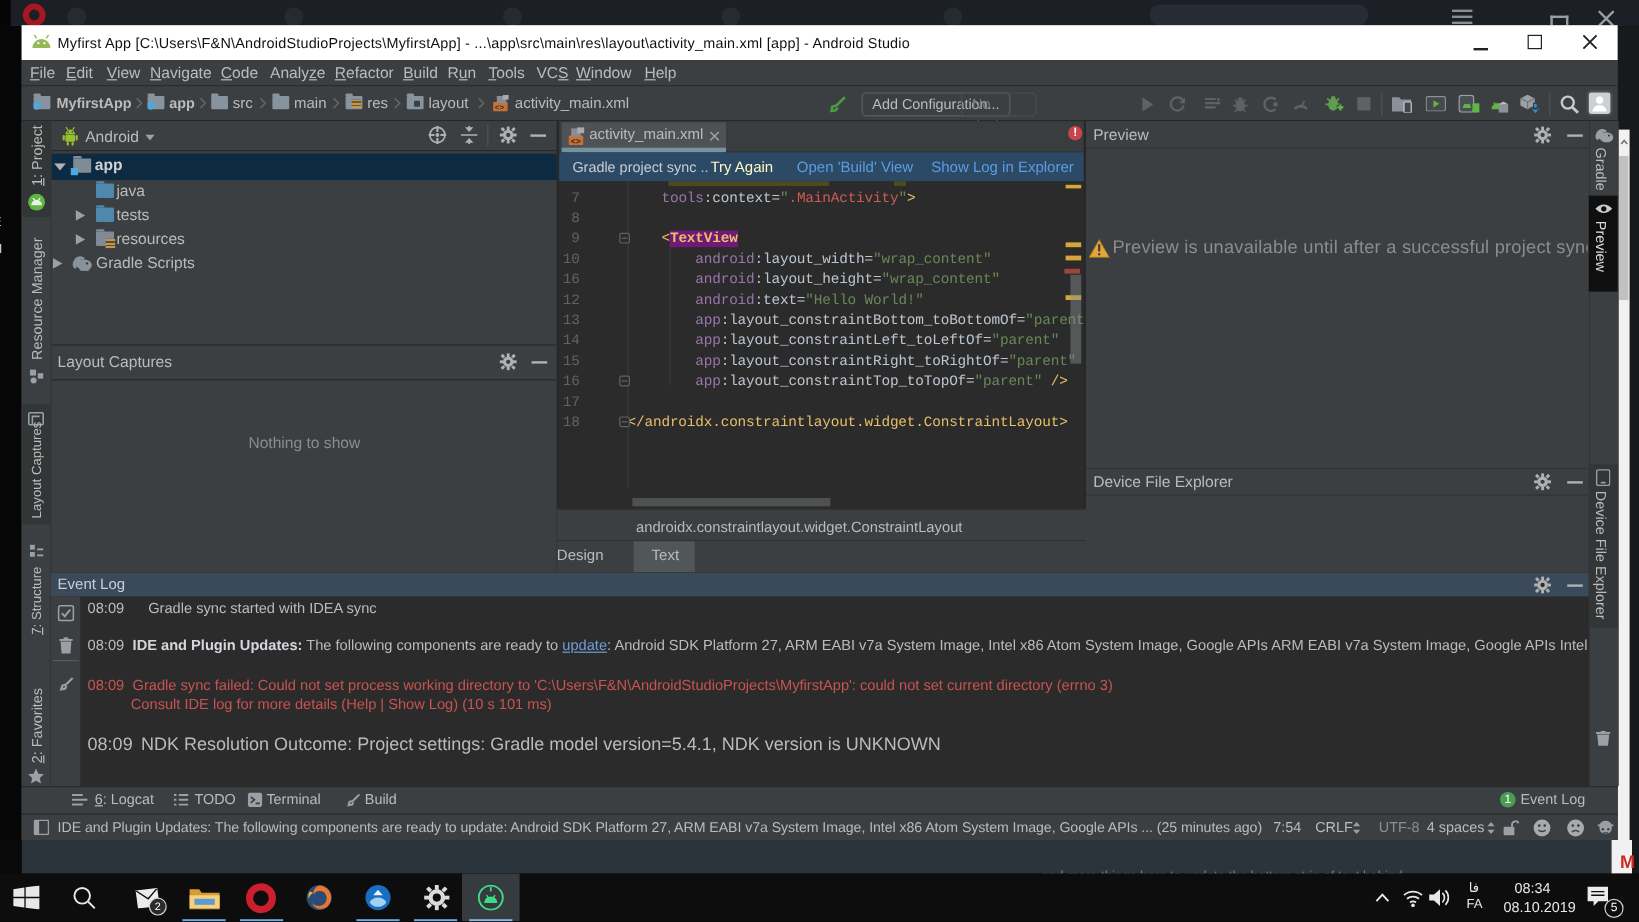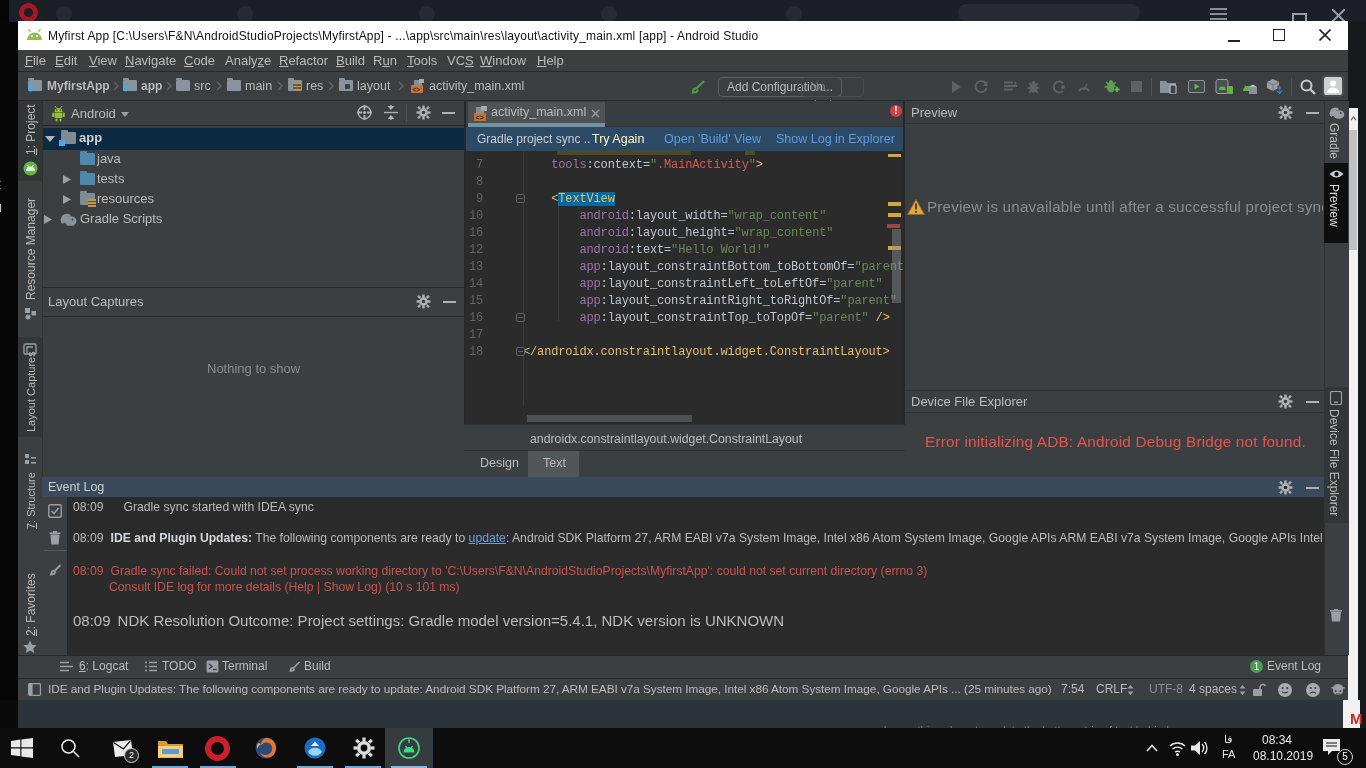--- a/index.html
+++ b/index.html
@@ -485,21 +485,21 @@
   </style>
   <div style="position:absolute;left:91px;top:0;width:134px;height:4px;background:#4e4a20;"></div>
   <div style="position:absolute;left:279px;top:0;width:10px;height:4px;background:#4e4a20;"></div>
 
   <div style="position:absolute;left:57px;top:0;width:1px;height:255px;background:#3a3a3a;"></div>
   <div style="position:absolute;left:92px;top:55px;width:1px;height:115px;background:#3a3a3a;"></div>
   <div class="ln" style="top:7px;">7</div>
         <div class="cl" style="top:7px;"><span>    </span><span class="pur">tools</span><span class="wht">:context=</span><span class="grn">"</span><span class="red">.MainActivity</span><span class="grn">"</span><span class="yel">&gt;</span></div>
   <div class="ln" style="top:24px;">8</div>
   <div class="ln" style="top:41px;">9</div>
-        <div class="cl" style="top:41px;"><span>    </span><span class="yel">&lt;</span><span class="yel" style="background:#0369a1;">TextView</span></div>
+        <div class="cl" style="top:41px;"><span>    </span><span class="yel">&lt;</span><span class="yel" style="background:#701a75;font-weight:bold;">TextView</span></div>
   <div class="ln" style="top:58px;">10</div>
         <div class="cl" style="top:58px;"><span>        </span><span class="pur">android</span><span class="wht">:layout_width=</span><span class="grn">"wrap_content"</span></div>
   <div class="ln" style="top:75px;">16</div>
         <div class="cl" style="top:75px;"><span>        </span><span class="pur">android</span><span class="wht">:layout_height=</span><span class="grn">"wrap_content"</span></div>
   <div class="ln" style="top:92px;">12</div>
         <div class="cl" style="top:92px;"><span>        </span><span class="pur">android</span><span class="wht">:text=</span><span class="grn">"Hello World!"</span></div>
   <div class="ln" style="top:109px;">13</div>
         <div class="cl" style="top:109px;"><span>        </span><span class="pur">app</span><span class="wht">:layout_constraintBottom_toBottomOf=</span><span class="grn">"parent"</span></div>
   <div class="ln" style="top:126px;">14</div>
         <div class="cl" style="top:126px;"><span>        </span><span class="pur">app</span><span class="wht">:layout_constraintLeft_toLeftOf=</span><span class="grn">"parent"</span></div>
@@ -530,21 +530,21 @@
  <div style="position:absolute;left:428px;top:128px;width:9px;height:74px;background:rgba(140,142,144,0.45);"></div>
 
  <div style="position:absolute;left:426px;top:4px;width:12px;height:12px;border-radius:50%;background:#c7444a;color:#fff;font-size:10px;font-weight:bold;text-align:center;line-height:12px;">!</div>
 
  <div style="position:absolute;left:63px;top:314px;width:165px;height:7px;background:#4e5052;"></div>
 
  <div style="position:absolute;left:0;top:323px;width:441px;height:26px;background:#3c3f41;border-top:1px solid #323232;box-sizing:border-box;"></div>
  <div class="txt" style="position:absolute;left:66px;top:331px;color:#bbb;font-size:12.3px;">androidx.constraintlayout.widget.ConstraintLayout</div>
 
  <div style="position:absolute;left:0;top:349px;width:441px;height:27px;background:#3c3f41;border-top:1px solid #2f3133;box-sizing:border-box;"></div>
- <div class="txt" style="position:absolute;left:16px;top:355px;color:#bbb;font-size:12.5px;">Design</div>
+ <div class="txt" style="position:absolute;left:0;top:355px;color:#bbb;font-size:12.5px;">Design</div>
  <div style="position:absolute;left:64px;top:350px;width:51px;height:26px;background:#515658;"></div>
  <div class="txt" style="position:absolute;left:79px;top:355px;color:#bbb;font-size:12.5px;">Text</div>
 </div>
 
 <div id="rightcol" class="r" style="left:905px;top:101px;width:419px;height:376px;background:#3c3f41;">
  <div style="position:absolute;left:0;top:0;width:419px;height:23px;border-bottom:1px solid #323232;box-sizing:border-box;"></div>
  <div class="txt" style="position:absolute;left:6px;top:4px;color:#bbb;font-size:13px;">Preview</div>
  <div style="position:absolute;left:373px;top:4px;width:15px;height:15px;">
         <svg width="15" height="15">
           <g fill="#afb1b3">
@@ -584,21 +584,20 @@
             <rect x="11.5" y="6.3" width="3" height="2.4"></rect>
             <rect x="1.6" y="1.6" width="3" height="2.4" transform="rotate(45 3.1 2.8)"></rect>
             <rect x="10.4" y="1.6" width="3" height="2.4" transform="rotate(-45 11.9 2.8)"></rect>
             <rect x="1.6" y="11" width="3" height="2.4" transform="rotate(-45 3.1 12.2)"></rect>
             <rect x="10.4" y="11" width="3" height="2.4" transform="rotate(45 11.9 12.2)"></rect>
           </g>
           <circle cx="7.5" cy="7.5" r="1.8" fill="#3c3f41"></circle>
         </svg>
       </div>
  <div style="position:absolute;left:401px;top:300px;width:13px;height:1.8px;background:#afb1b3;"></div>
- <div class="txt" style="position:absolute;left:20px;top:332px;color:#e5534e;font-size:15.3px;letter-spacing:0.2px;">Error initializing ADB: Android Debug Bridge not found.</div>
 </div>
 
 <div id="lstripe" class="r" style="left:18px;top:101px;width:24px;height:554px;">
  <div style="position:absolute;left:0;top:0;width:24px;height:80px;background:#333637;"></div>
  <div class="txt" style="position:absolute;left:6px;top:54px;transform:rotate(-90deg);transform-origin:0 0;color:#bbb;font-size:12px;"><u>1</u>: Project</div>
  <div style="position:absolute;left:5px;top:60px;width:15px;height:15px;">
         <svg width="15" height="15">
           <circle cx="7.5" cy="7.5" r="7" fill="#62b543"></circle>
           <path d="M3 10 a4.5 4.5 0 0 1 9 0 z" fill="#fff" opacity="0.85"></path>
           <path d="M4.5 4 l1.5 2 M10.5 4 l-1.5 2" stroke="#fff" stroke-width="1"></path>

